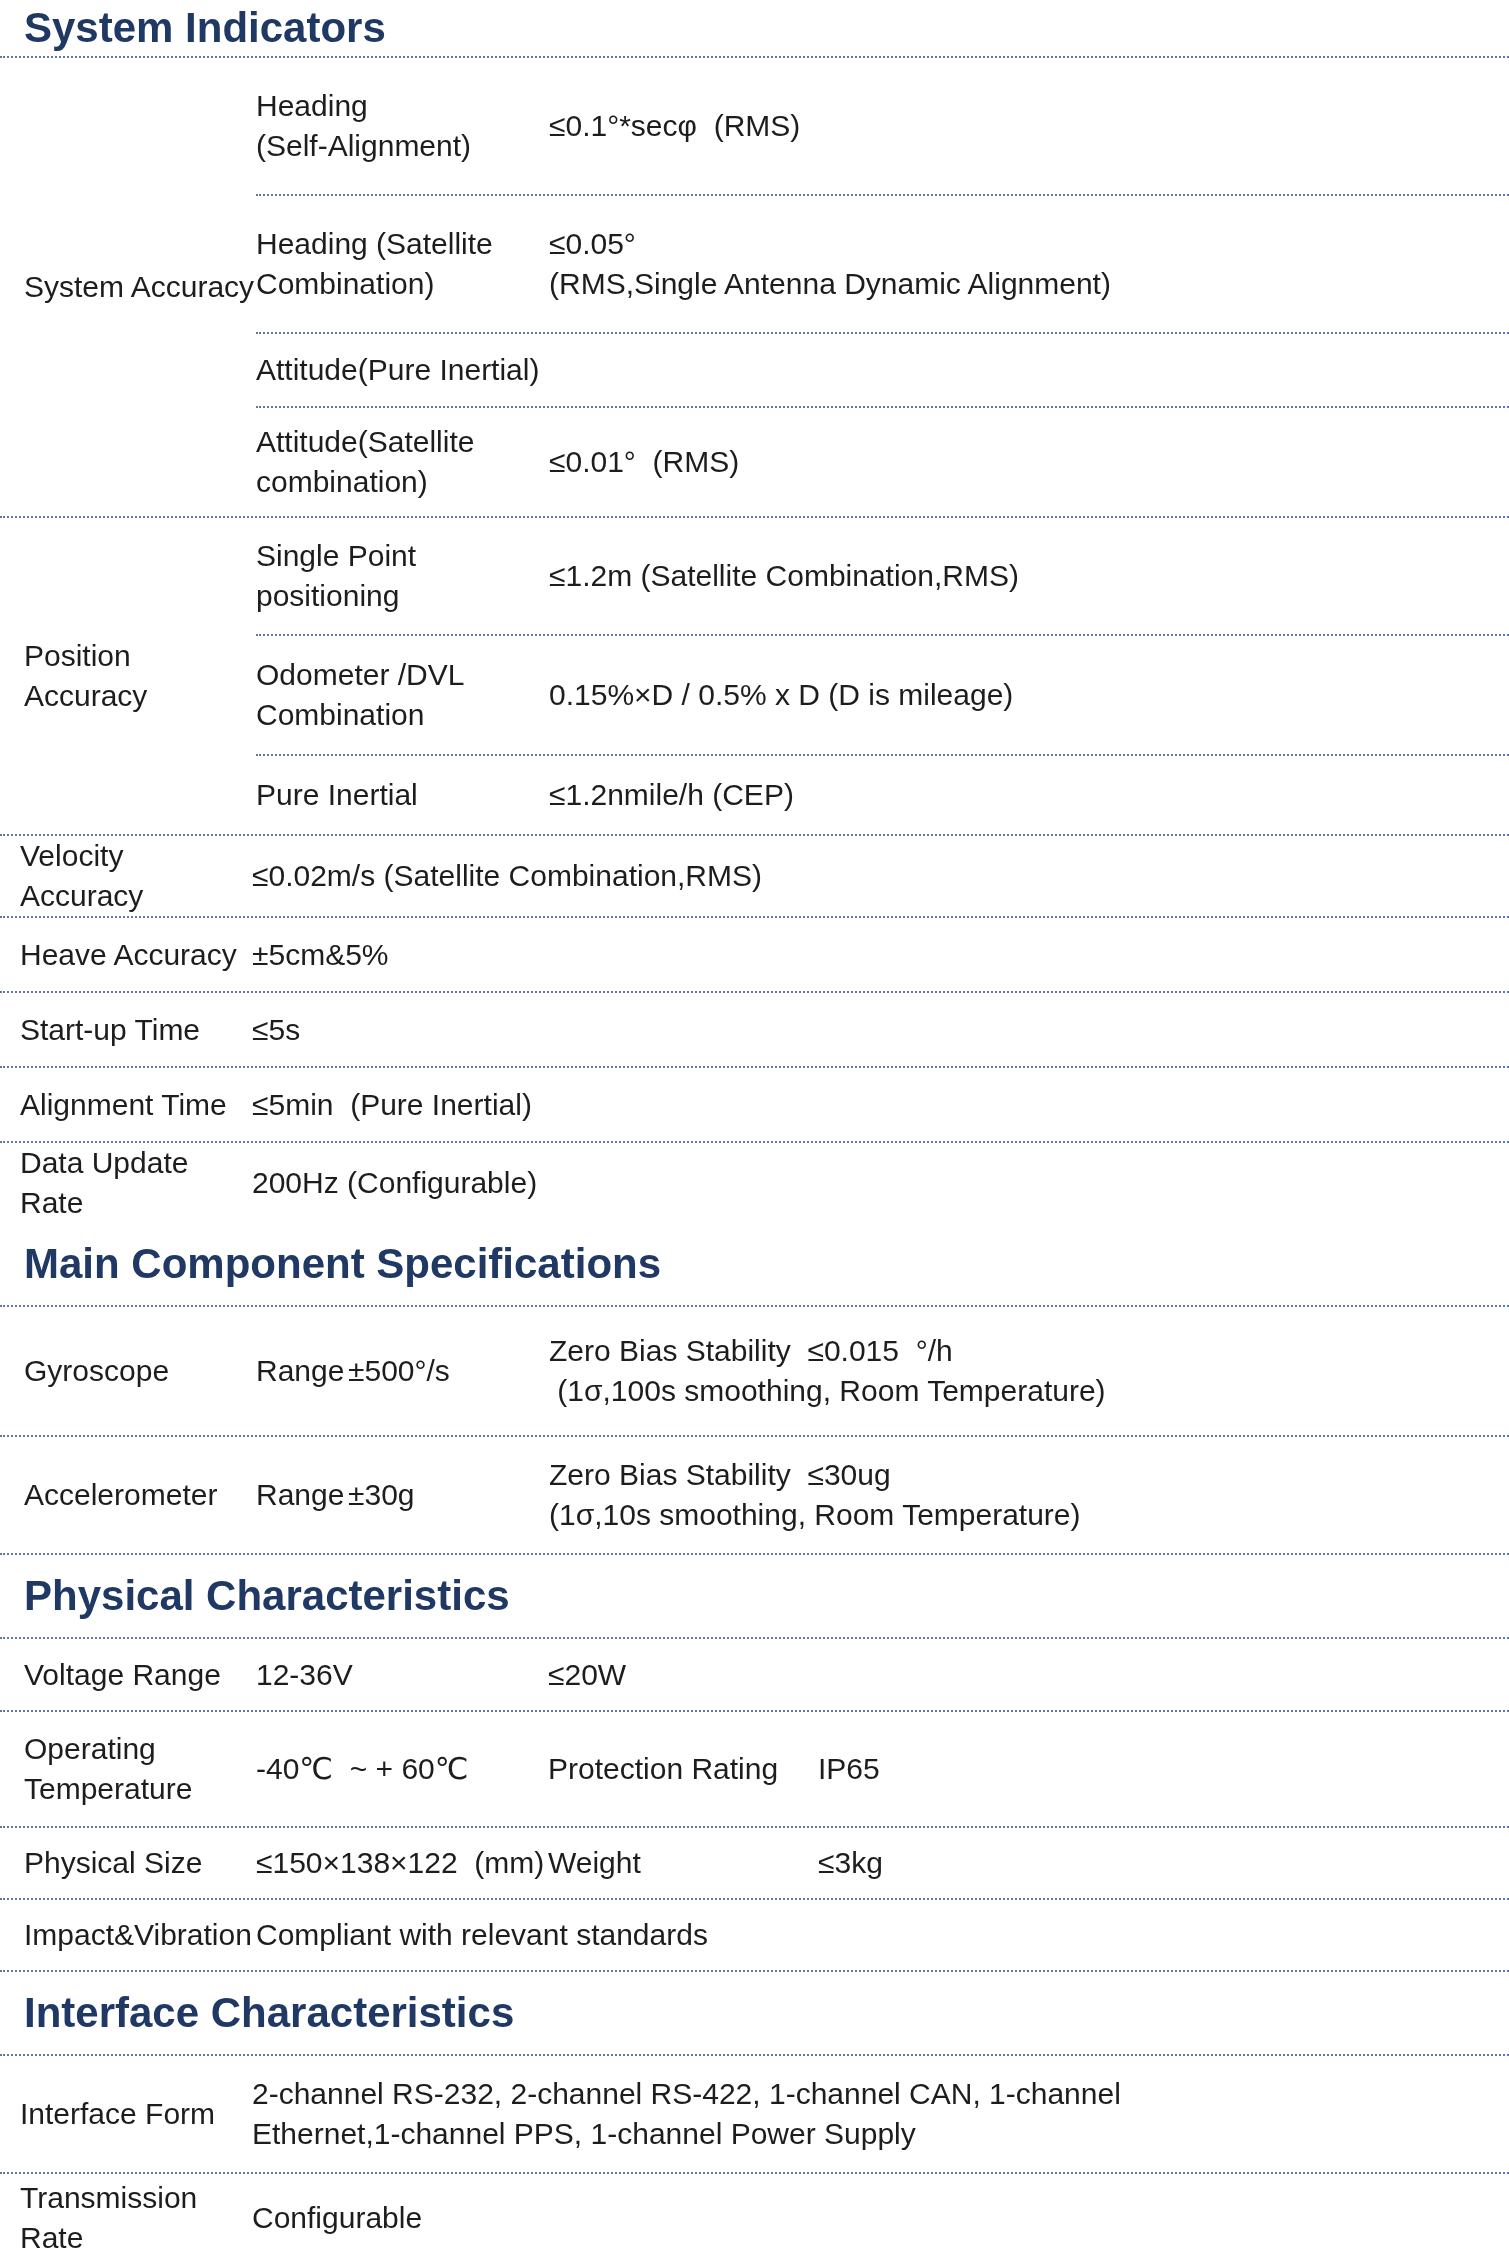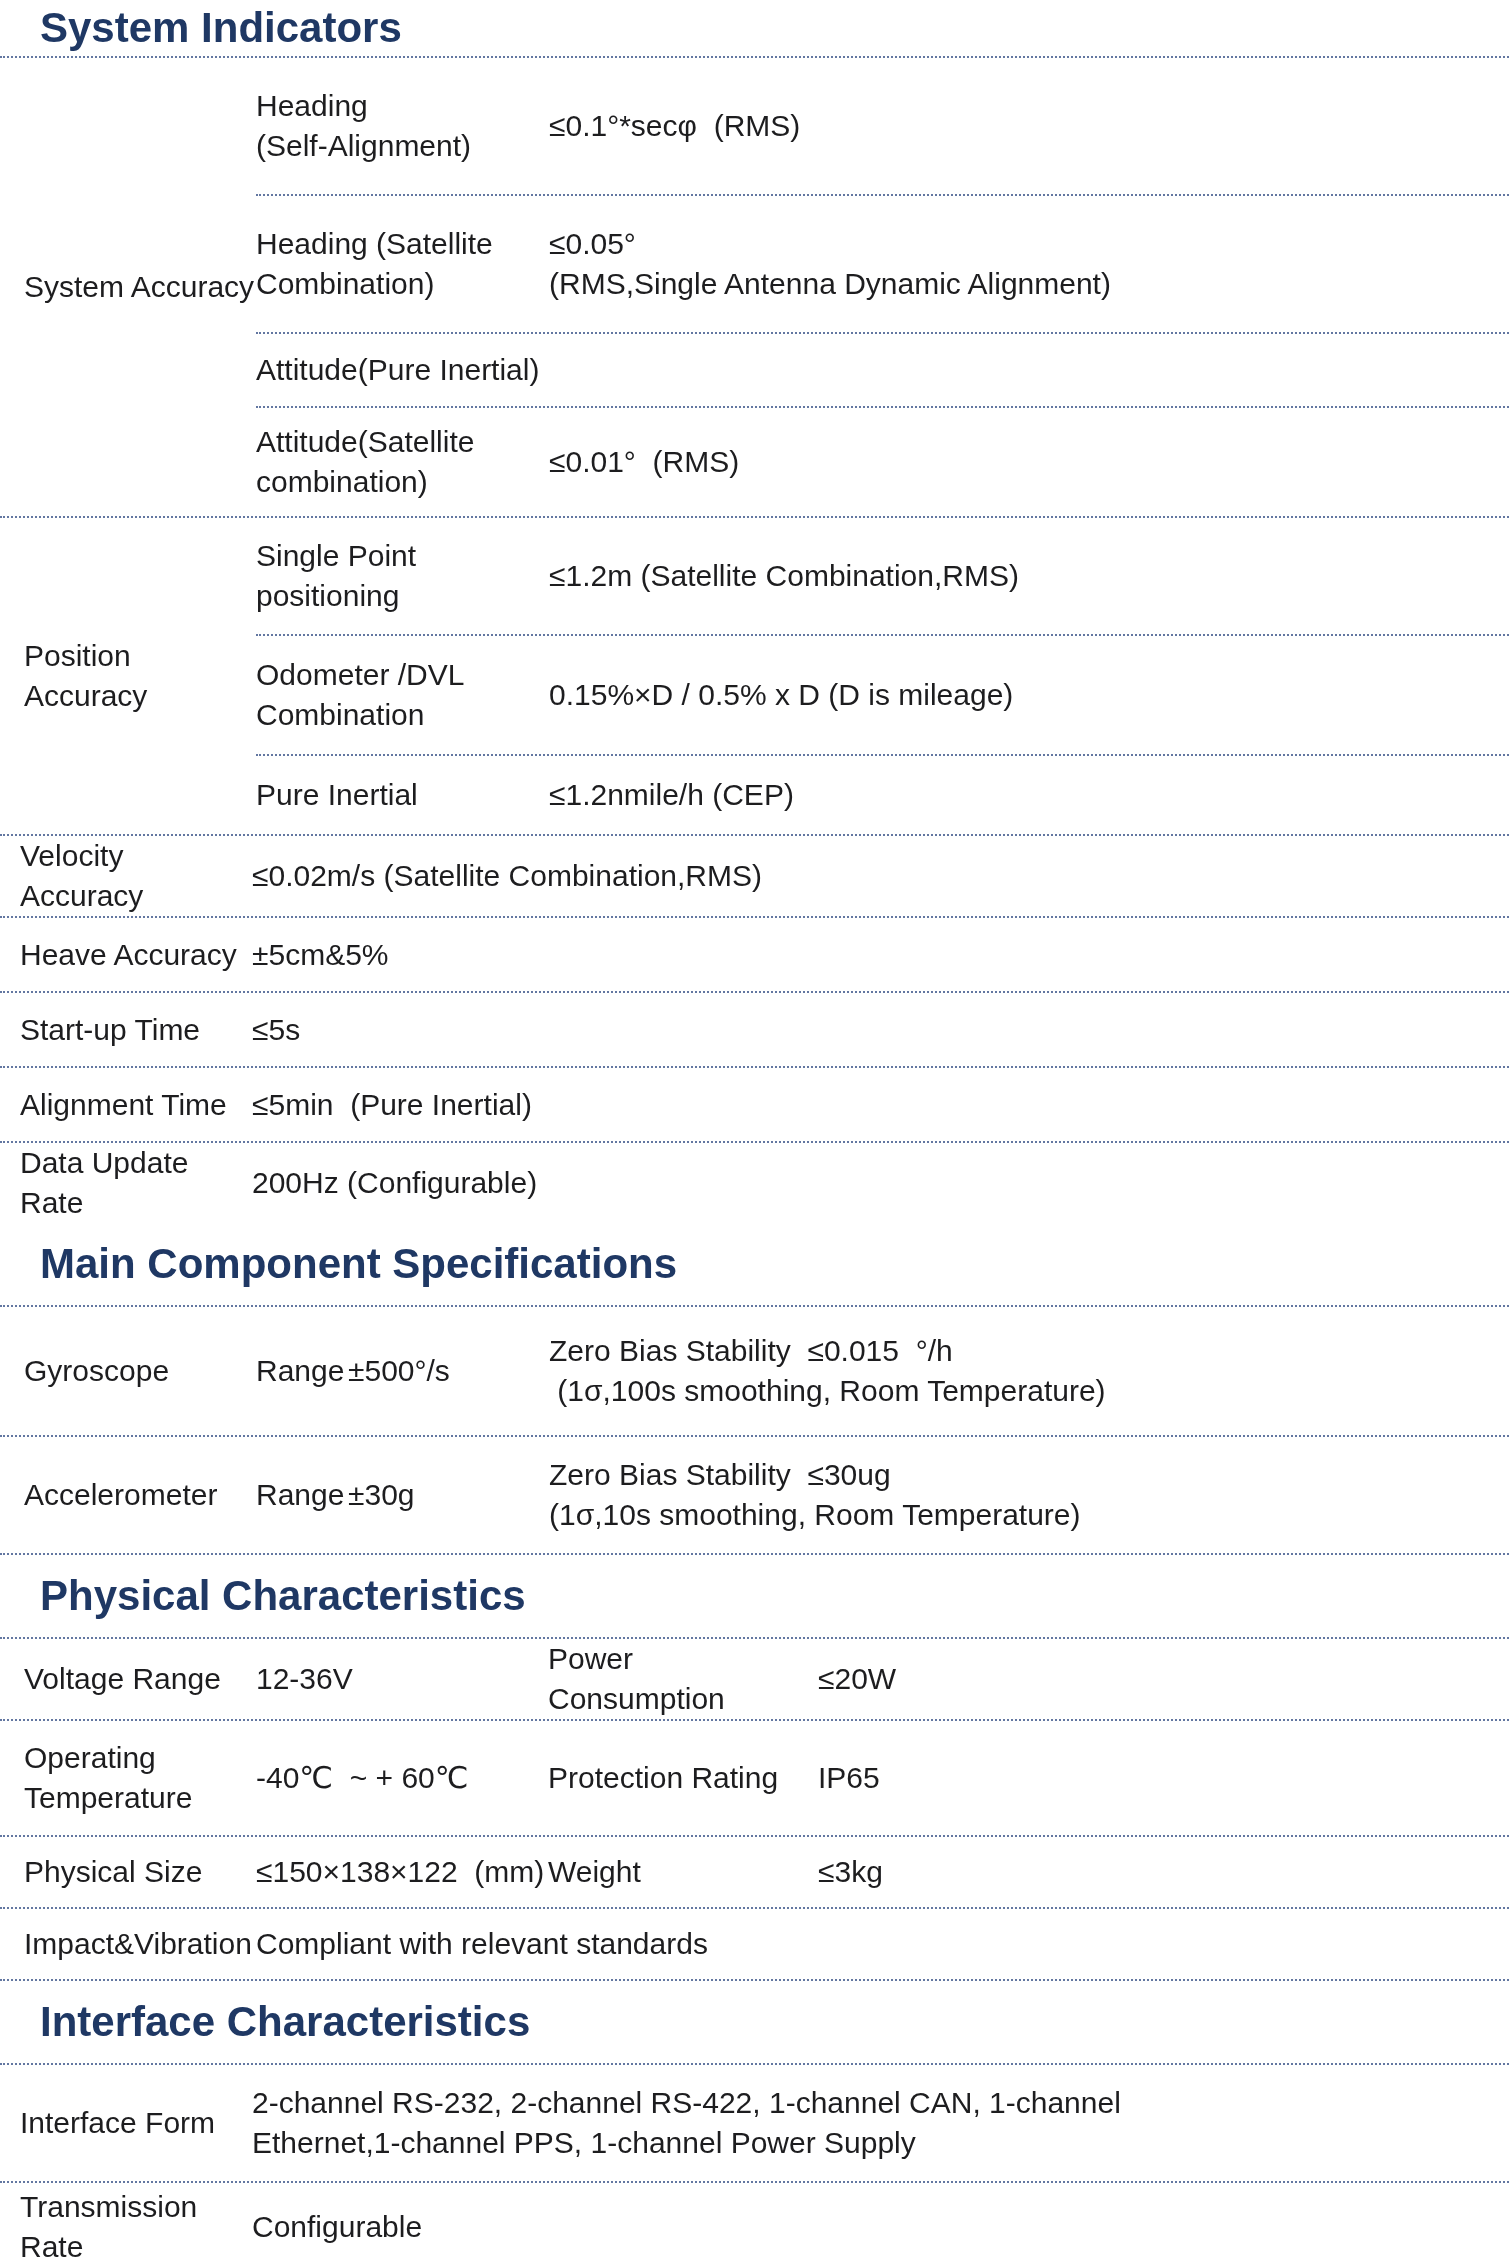--- a/index.html
+++ b/index.html
@@ -5,21 +5,21 @@
   html,body{margin:0;padding:0;background:#ffffff;}
   body{
     width:1509px;height:2257px;overflow:hidden;
     font-family:"Liberation Sans","DejaVu Sans",sans-serif;
     color:#1d1d1f;font-size:30px;line-height:40px;
   }
   .sheet{width:1509px;}
   
   .sec-title{
     color:#1f3864;font-weight:bold;font-size:42px;line-height:48px;
-    padding-left:40px;display:flex;align-items:center;
+    padding-left:24px;display:flex;align-items:center;
   }
   .sec-title.first{height:56px;}
   .sec-title.mid{height:82px;}
   
   .dv{border-top:2px dotted #6377a1;height:0;}
   
   .cellcol{display:flex;flex-direction:column;justify-content:center;}
   .val,.lbl,.param{white-space:pre-wrap;}
   
   .group{display:grid;grid-template-columns:232px 1fr;padding-left:24px;}
@@ -173,21 +173,20 @@
     </div>
   </div>
   <div class="dv"></div>
 
   <div class="sec-title mid">Physical Characteristics</div>
   <div class="dv"></div>
 
   <div class="row4p mh71">
     <div class="lbl">Voltage Range</div>
     <div class="val">12-36V</div>
-    <div class="lbl">Power Consumption</div>
     <div class="val">≤20W</div>
   </div>
   <div class="dv"></div>
   <div class="row4p mh114">
     <div class="cellcol">
       <div class="lbl">Operating</div>
       <div class="lbl">Temperature</div>
     </div>
     <div class="val">-40℃  ~ + 60℃</div>
     <div class="lbl">Protection Rating</div>

